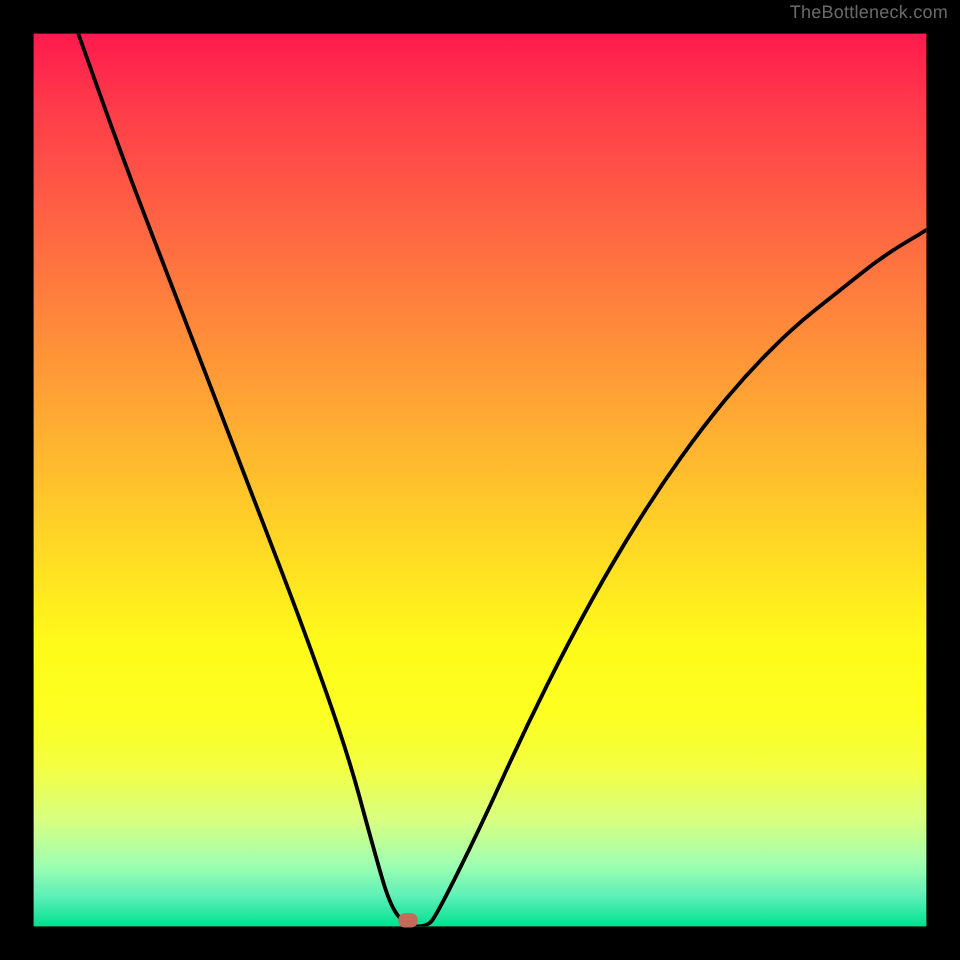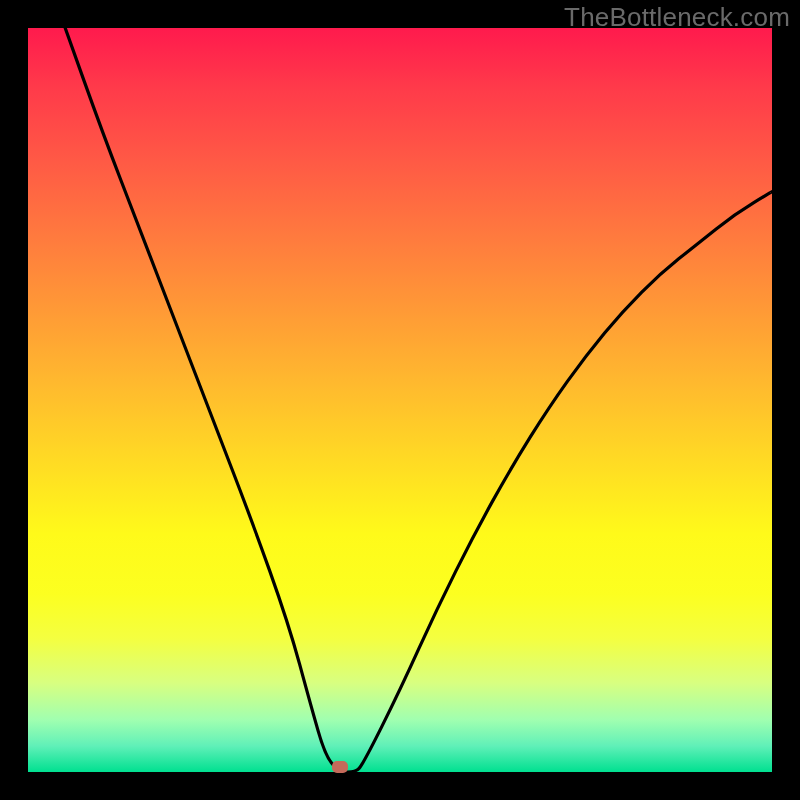--- a/index.html
+++ b/index.html
@@ -40,21 +40,21 @@
       #a0ffb0 93%,
       #60f0b8 96.5%,
       #00e090 100%
     );
   }
   .watermark {
     position: absolute;
     top: 2px;
     right: 10px;
     color: #6a6a6a;
-    font-size: 26px;
+    font-size: 15px;
     font-weight: 500;
     letter-spacing: 0.2px;
   }
   svg.curve {
     position: absolute;
     top: 0;
     left: 0;
     width: 744px;
     height: 744px;
   }

